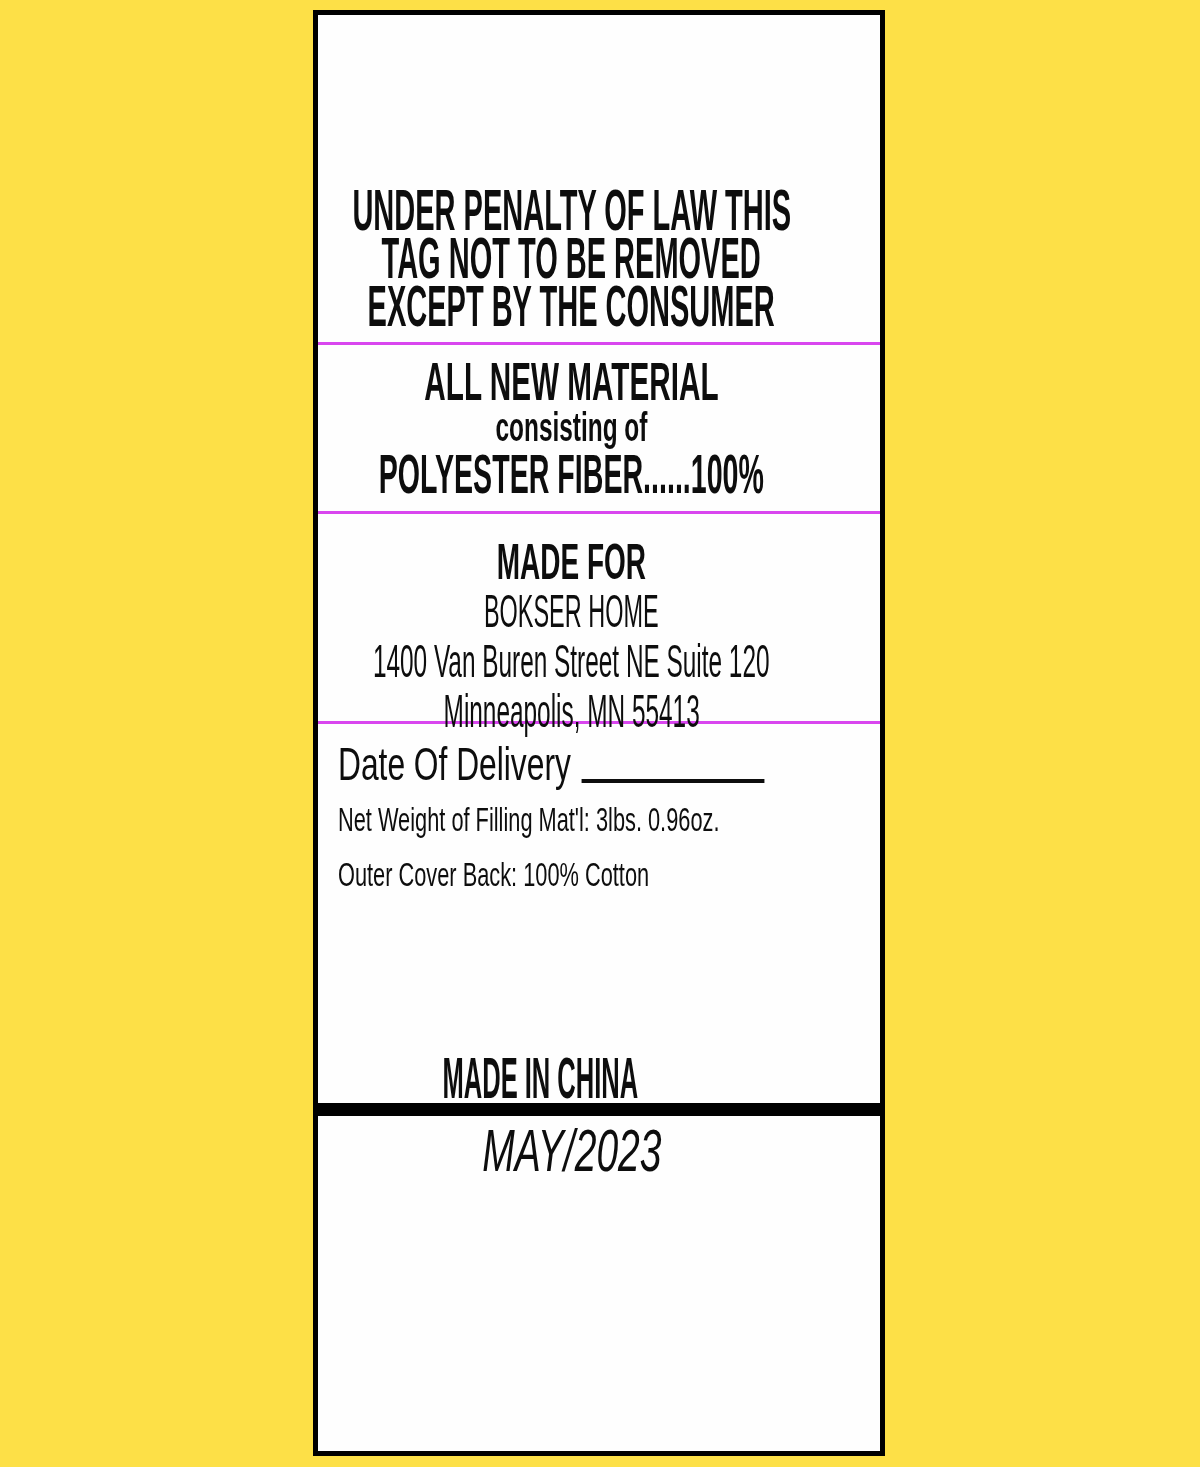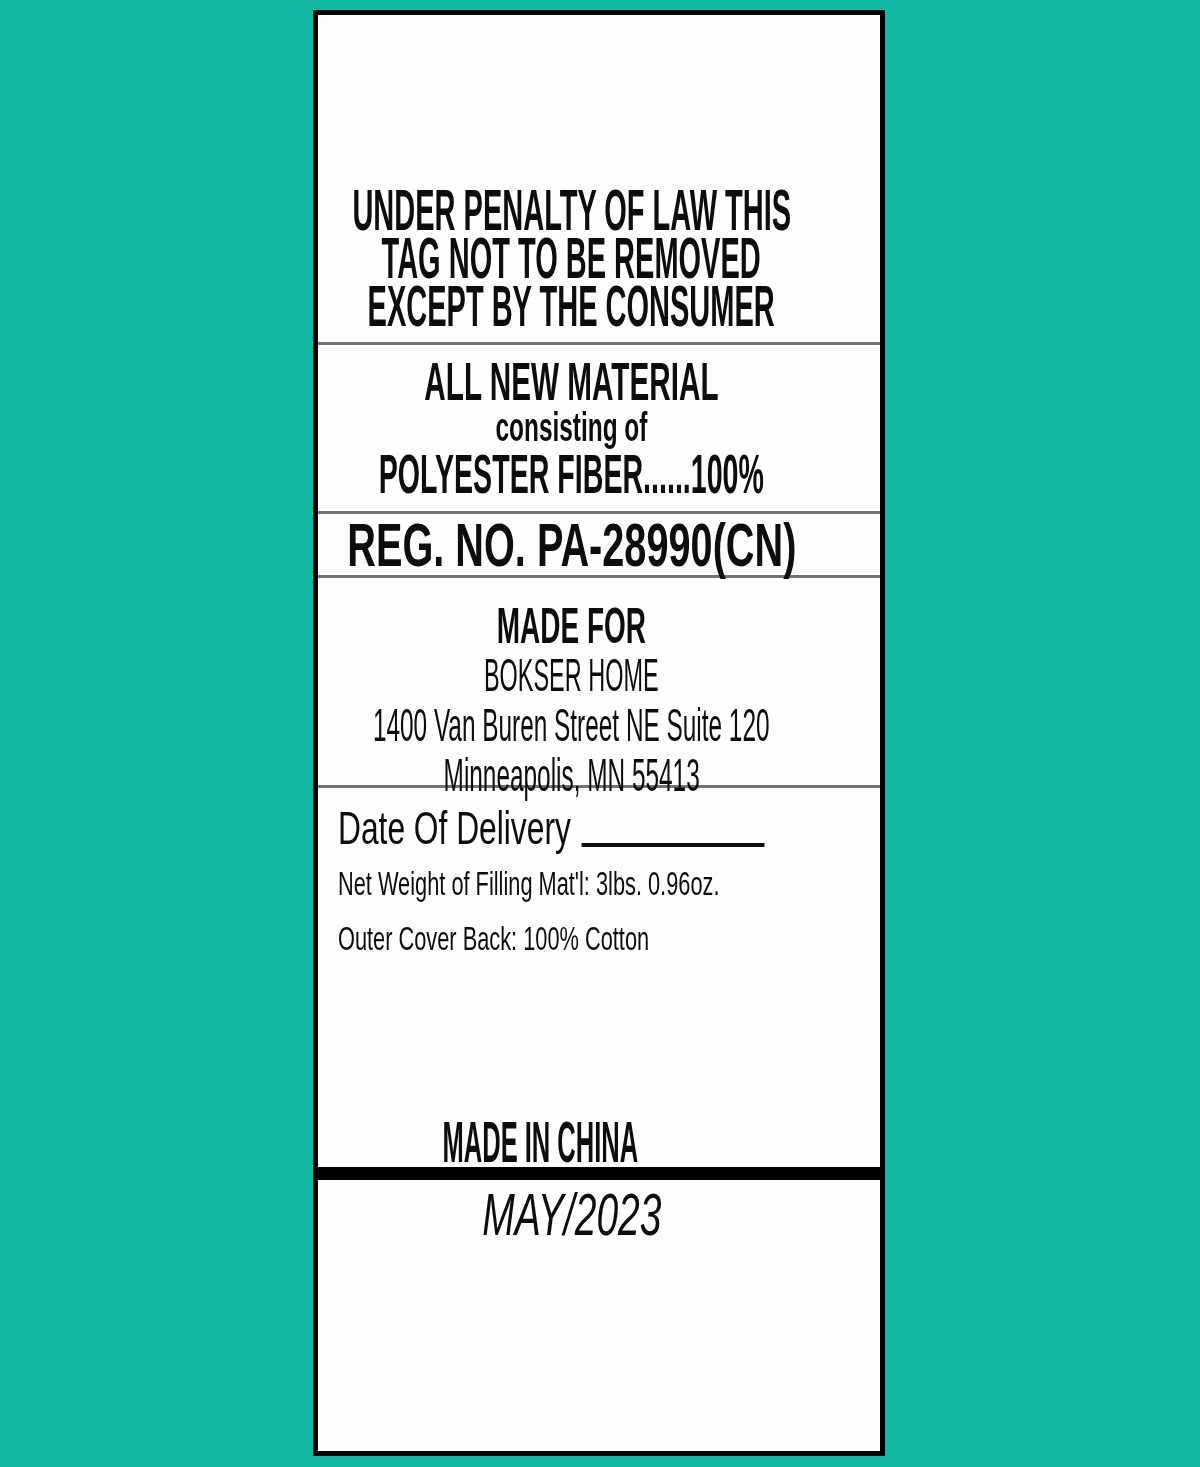--- a/index.html
+++ b/index.html
@@ -9,42 +9,42 @@
     width: 1200px;
     height: 1467px;
     overflow: hidden;
     font-family: "Liberation Sans", "DejaVu Sans", sans-serif;
     color: #0d0d0d;
   }
   .stage {
     position: relative;
     width: 1200px;
     height: 1467px;
-    background: #14b8a6;
+    background: #fde047;
   }
   .law-label {
     position: absolute;
     left: 313px;
     top: 10px;
     width: 572px;
     height: 1446px;
     box-sizing: border-box;
     border: 5px solid #000000;
     background: #fefefe;
     display: flex;
     flex-direction: column;
   }
   .sec {
     box-sizing: border-box;
     display: flex;
     flex-direction: column;
     align-items: center;
     padding-right: 55px; 
   }
-  .sec + .sec { border-top: 3px solid #737373; }
+  .sec + .sec { border-top: 3px solid #d946ef; }
 
   
   .ln {
     display: block;
     white-space: pre;
     transform: scaleX(var(--sx, .5));
     transform-origin: center center;
   }
   .ln-left {
     display: inline-block;
@@ -127,23 +127,20 @@
       <span class="ln penalty-ln">TAG NOT TO BE REMOVED</span>
       <span class="ln penalty-ln">EXCEPT BY THE CONSUMER</span>
     </div>
 
     <div class="sec sec-material">
       <span class="ln material-heading">ALL NEW MATERIAL</span>
       <span class="ln material-sub">consisting of</span>
       <span class="ln material-content">POLYESTER FIBER......100%</span>
     </div>
 
-    <div class="sec sec-reg">
-      <span class="ln reg-ln">REG. NO. PA-28990(CN)</span>
-    </div>
 
 
     <div class="sec sec-madefor">
       <span class="ln madefor-heading">MADE FOR</span>
       <span class="ln company-ln">BOKSER HOME</span>
       <span class="ln address-ln">1400 Van Buren Street NE Suite 120</span>
       <span class="ln address-ln">Minneapolis, MN 55413</span>
     </div>
 
     <div class="sec sec-details">

